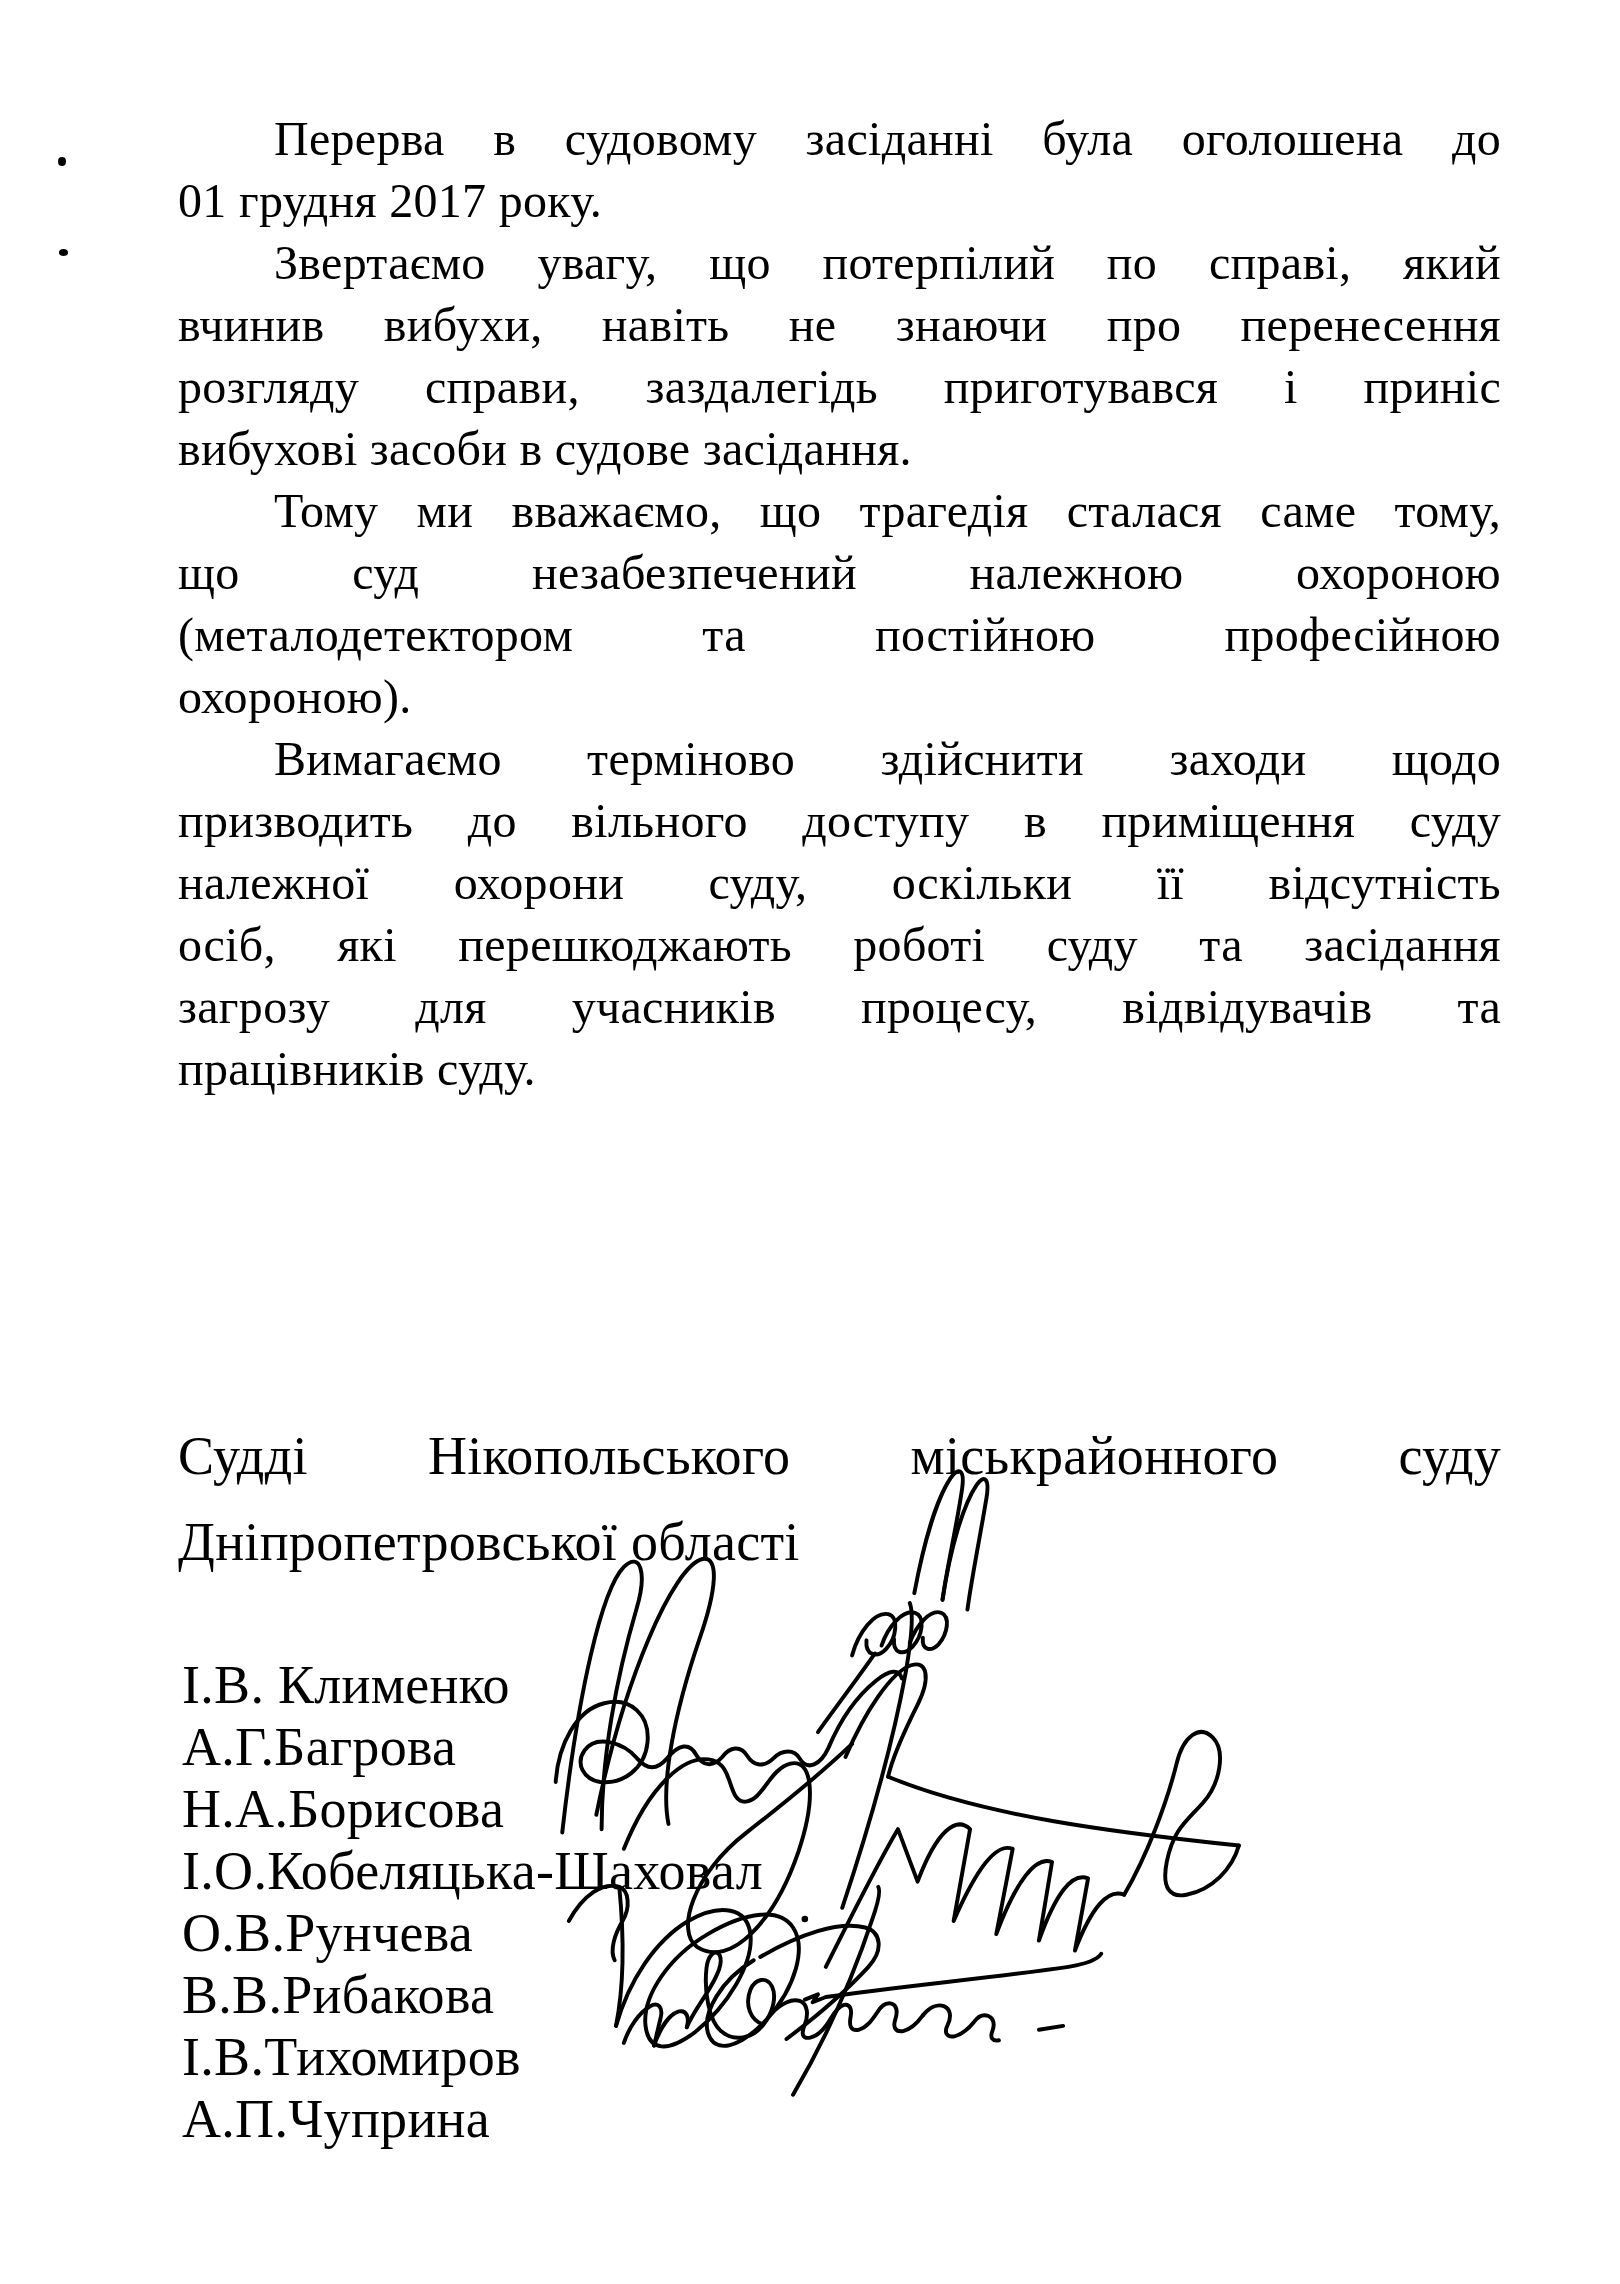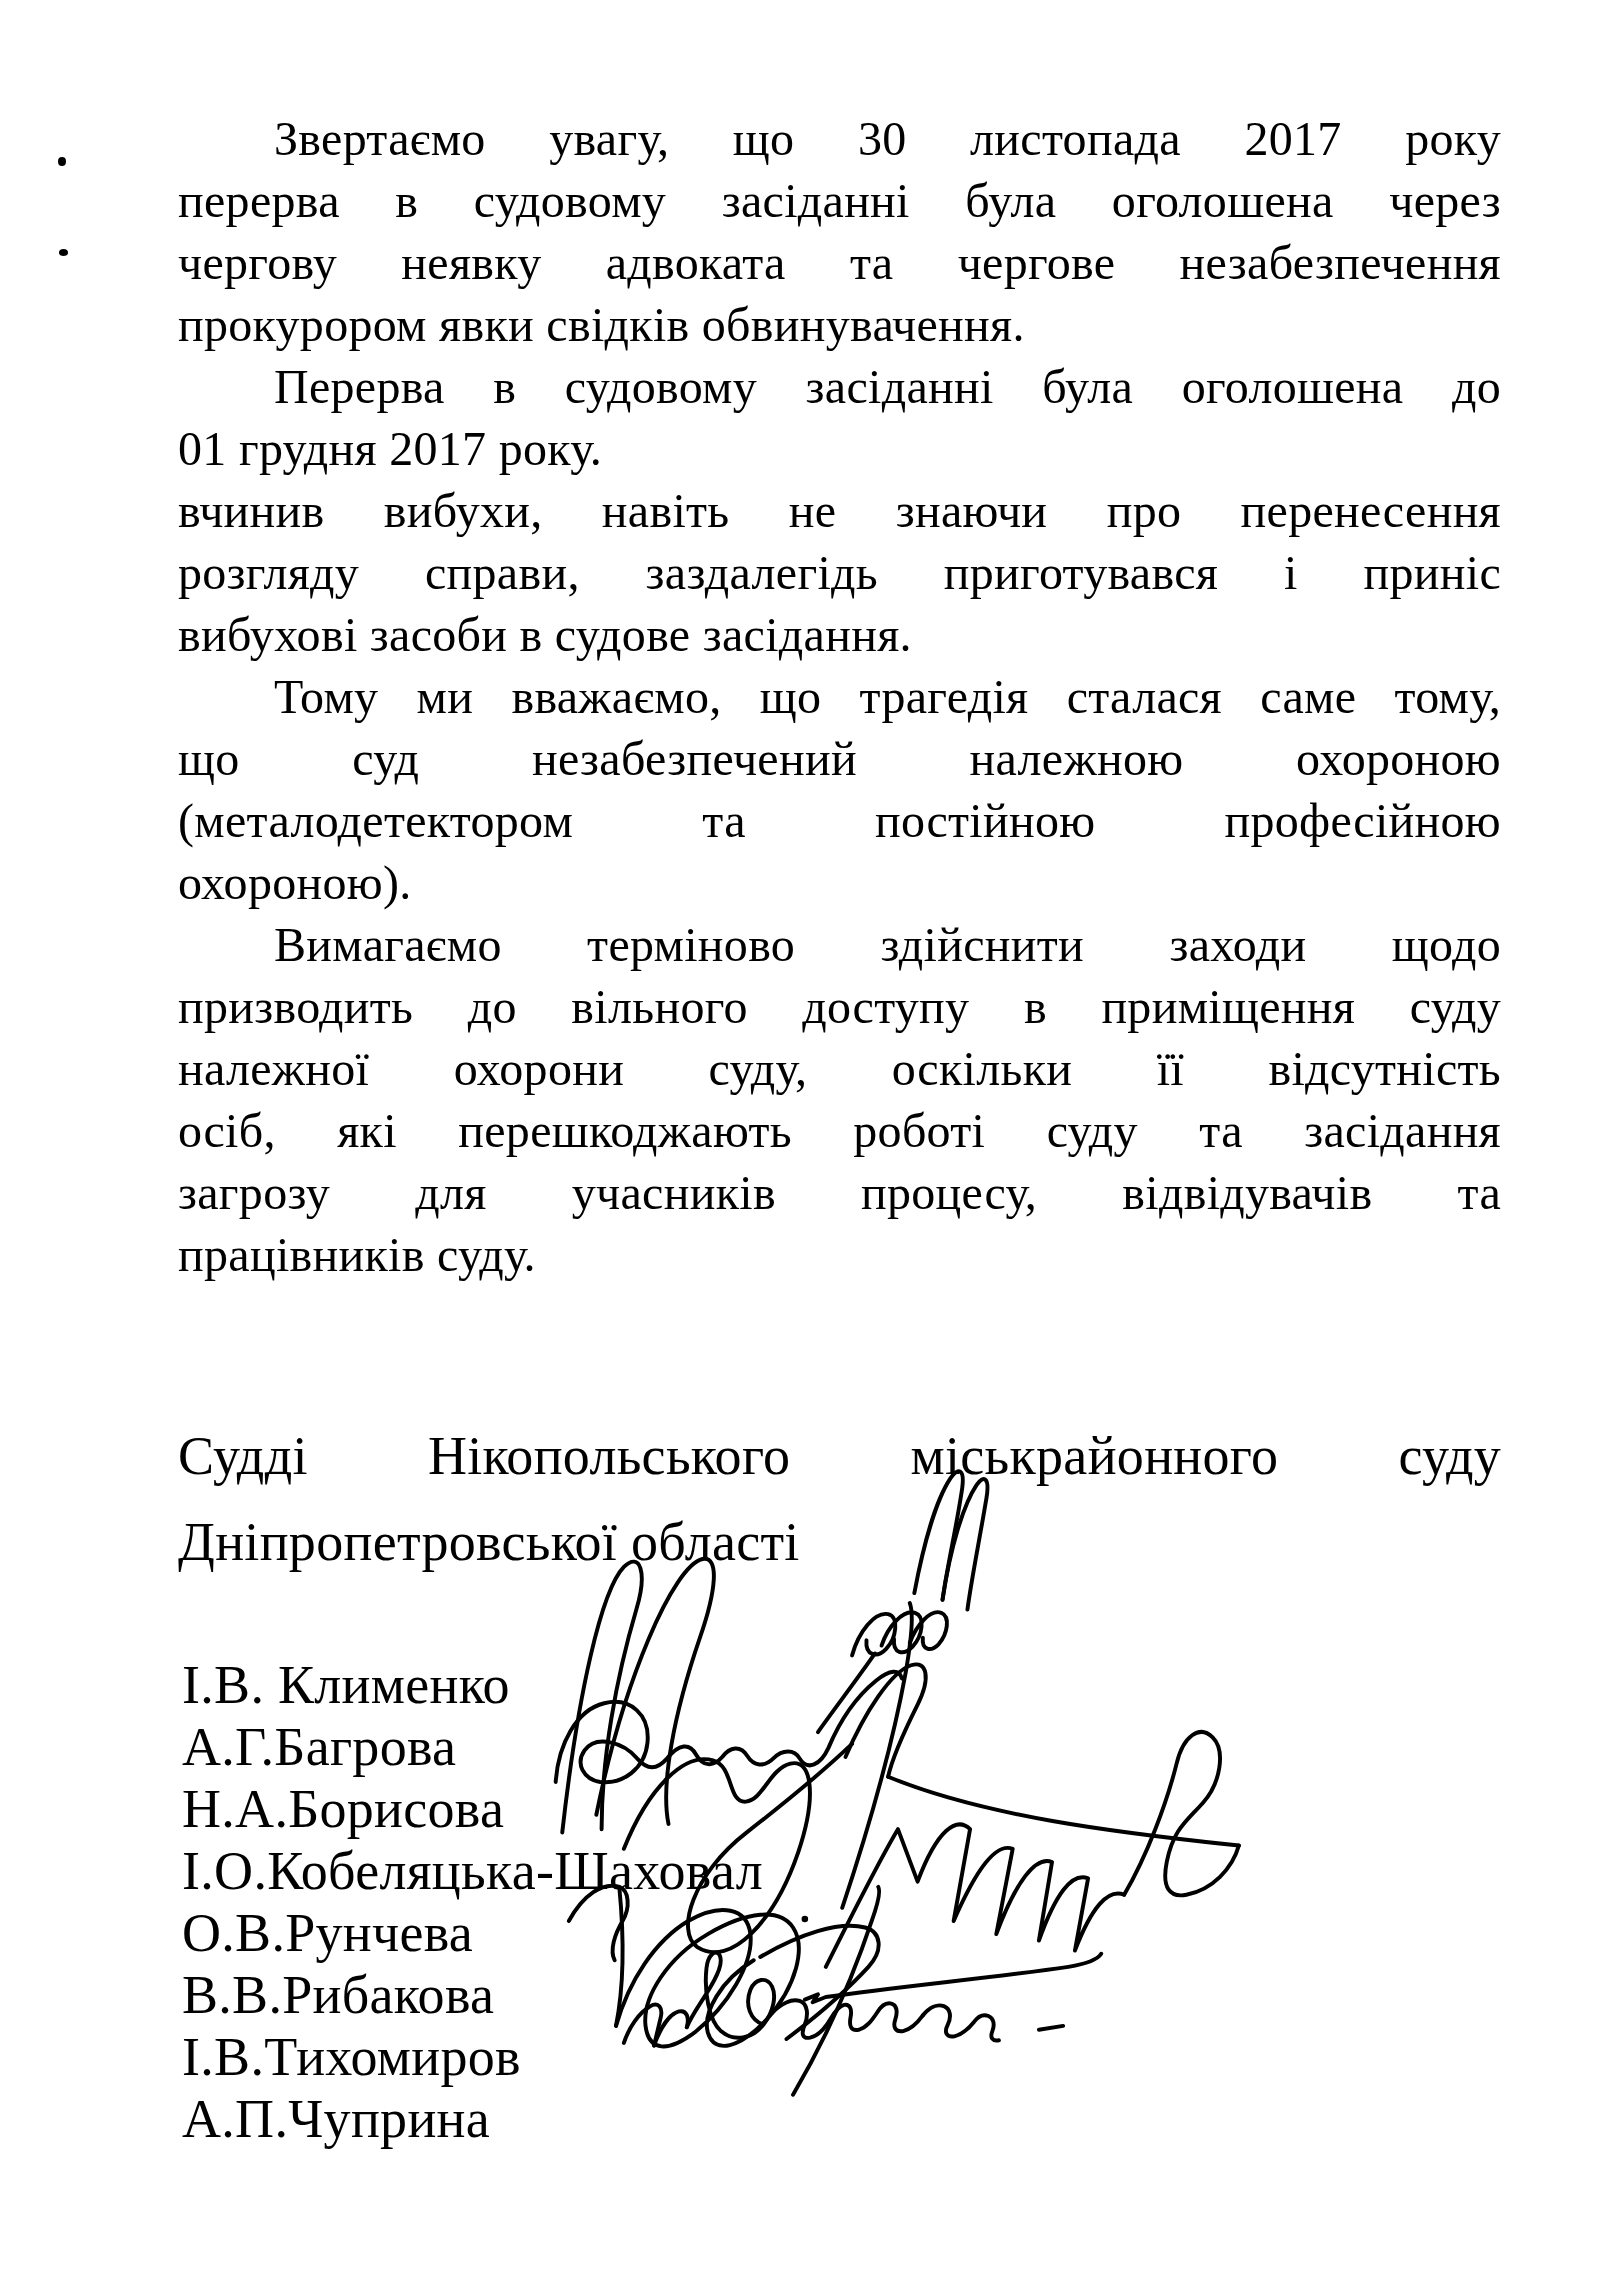--- a/index.html
+++ b/index.html
@@ -74,30 +74,25 @@
 </head>
 <body>
 
 <div class="page">
 
   <div class="speck" id="speck1"></div>
   <div class="speck" id="speck2"></div>
 
   <div class="body-text">
     <div>
-      <div class="line indent">Звертаємо увагу, що 30 листопада 2017 року</div>
-      <div class="line">перерва в судовому засіданні була оголошена через</div>
-      <div class="line">чергову неявку адвоката та чергове незабезпечення</div>
-      <div class="line last">прокурором явки свідків обвинувачення.</div>
-    </div>
-    <div>
       <div class="line indent">Перерва в судовому засіданні була оголошена до</div>
       <div class="line last">01 грудня 2017 року.</div>
     </div>
     <div>
+      <div class="line indent">Звертаємо увагу, що потерпілий по справі, який</div>
       <div class="line">вчинив вибухи, навіть не знаючи про перенесення</div>
       <div class="line">розгляду справи, заздалегідь приготувався і приніс</div>
       <div class="line last">вибухові засоби в судове засідання.</div>
     </div>
     <div>
       <div class="line indent">Тому ми вважаємо, що трагедія сталася саме тому,</div>
       <div class="line">що суд незабезпечений належною охороною</div>
       <div class="line">(металодетектором та постійною професійною</div>
       <div class="line last">охороною).</div>
     </div>

